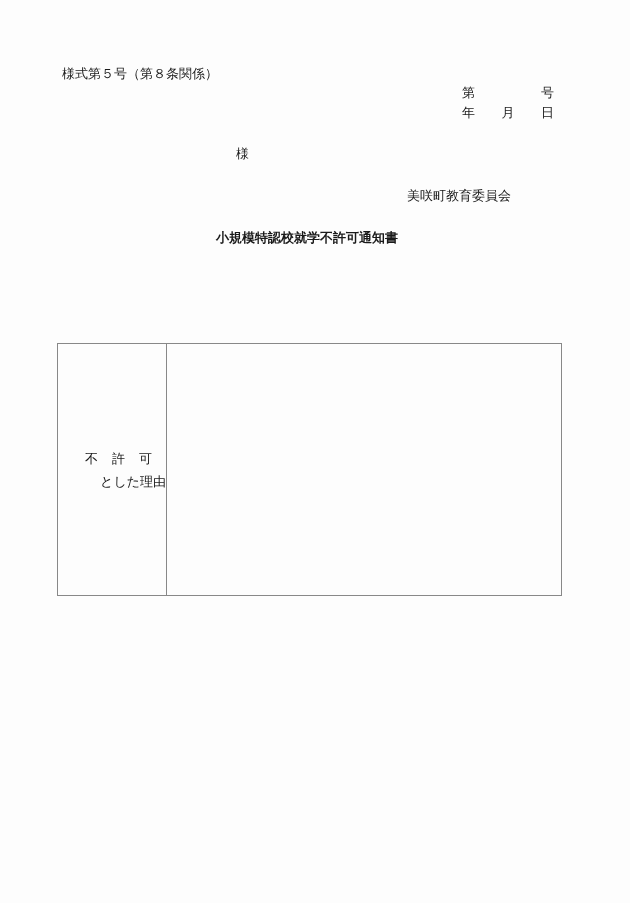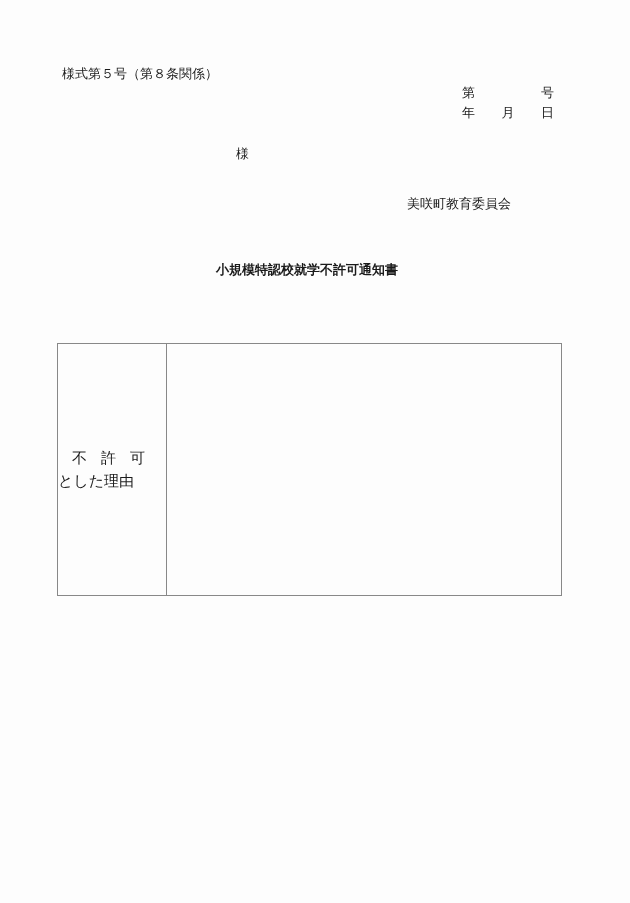--- a/index.html
+++ b/index.html
@@ -15,43 +15,43 @@
       color: #1a1a1a;
       overflow: hidden;
     }
     .abs { position: absolute; white-space: nowrap; }
     .t13 { font-size: 13px; line-height: 16px; }
     .form-label { left: 62px; top: 66px; }
     .num-row { left: 462px; top: 85px; width: 92px; }
     .date-row { left: 462px; top: 105px; width: 92px; }
     .row-flex { display: flex; justify-content: space-between; }
     .addressee { left: 236px; top: 146px; }
-    .issuer { left: 407px; top: 196px; }
-    .doc-title { left: 216px; top: 262px; font-weight: bold; font-family: Liberation Serif, serif; }
+    .issuer { left: 407px; top: 188px; }
+    .doc-title { left: 216px; top: 230px; font-weight: bold; font-family: Liberation Serif, serif; }
     .body-para {
       left: 62px; top: 287px; width: 494px;
       white-space: normal; font-size: 13px; line-height: 20px;
       letter-spacing: 0.2px;
     }
     .body-para .line { display: block; white-space: nowrap; }
     .indent-year { display: inline-block; width: 55px; }
     .sp { display: inline-block; width: 24px; }
     .table {
       position: absolute;
       left: 57px; top: 343px;
       width: 503px; height: 251px;
       border: 1px solid #888;
       display: flex;
     }
     .cell-label {
       width: 108px;
       border-right: 1px solid #888;
       display: flex; flex-direction: column;
-      justify-content: center; align-items: flex-start;
-      font-size: 15px; line-height: 23px;
+      justify-content: center; align-items: flex-end;
+      font-size: 13px; line-height: 23px;
     }
     .cell-label .l1 { letter-spacing: 14px; padding-left: 14px; }
     .cell-content { flex: 1; }
   </style>
 </head>
 <body>
 
 <div class="abs t13 form-label">様式第５号（第８条関係）</div>
 
 <div class="abs t13 num-row row-flex">

